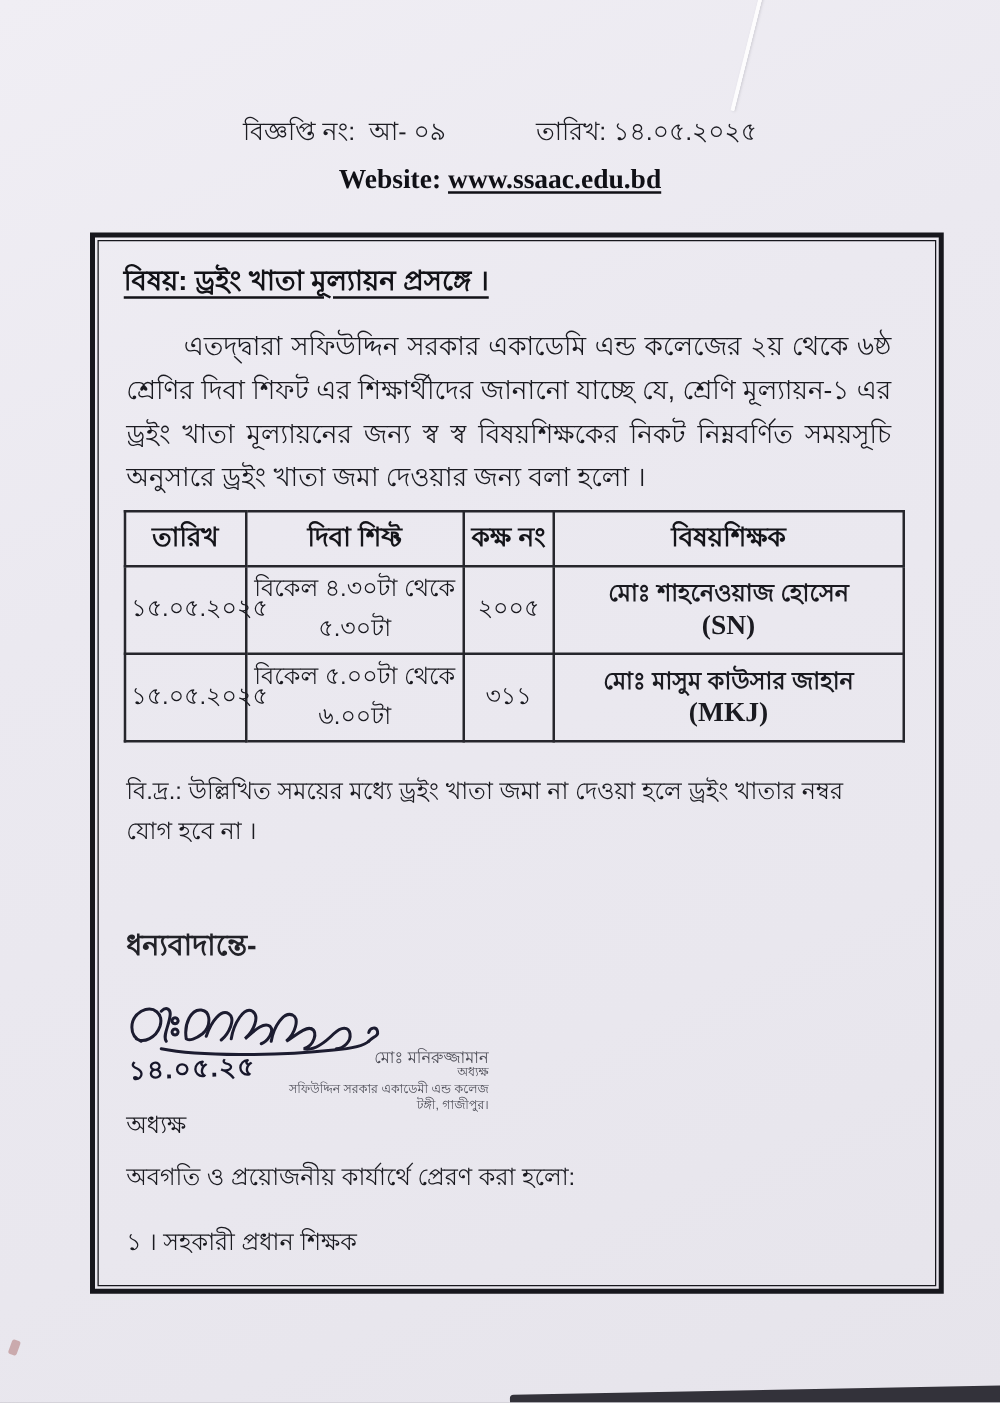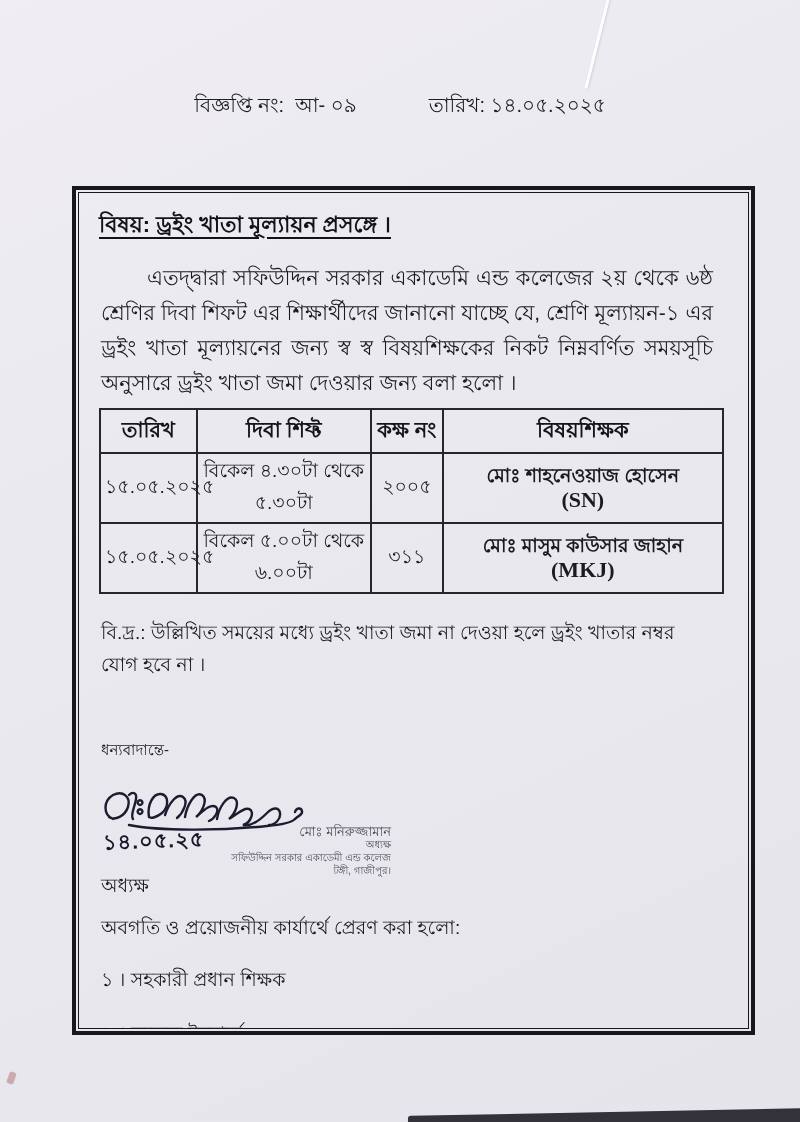--- a/index.html
+++ b/index.html
@@ -89,21 +89,21 @@
   .col-date{width:15.5%;}
   .col-shift{width:28%;}
   .col-room{width:11.5%;}
   .col-teacher{width:45%;}
   .teacher-name{display:block;font-weight:bold;font-size:19px;line-height:24px;}
   .teacher-code{
     display:block;font-family:"Liberation Serif","DejaVu Serif",serif;
     font-weight:bold;font-size:22px;line-height:24px;
   }
   .note-line{margin:24px 2px 0 2px;font-size:19px;color:#1a1a20;}
-  .closing-line{margin:56px 0 0 2px;font-size:15px;color:#222228;}
+  .closing-line{margin:56px 0 0 2px;font-size:23px;color:#222228;font-weight:bold;}
   
   .sig-block{position:relative;height:122px;margin-top:18px;}
   .sig-svg{position:absolute;left:0px;top:0px;}
   .sig-date{
     position:absolute;left:4px;top:44px;
     font-size:21px;font-weight:bold;color:#17172a;
     transform:rotate(-2deg);letter-spacing:1px;
   }
   .stamp{
     position:absolute;left:62px;top:44px;width:230px;
@@ -121,20 +121,24 @@
 </head>
 <body>
 
 <div class="scan-page">
 
   <div class="crease"></div>
 
   <div class="doc-header">
     <div class="info-line">
       <span class="info-notice"><span>বিজ্ঞপ্তি নং:</span>&nbsp; <span>আ- ০৯</span></span><span class="info-gap"></span><span><span>তারিখ:</span> <span>১৪.০৫.২০২৫</span></span>
+    </div>
+    <div class="website-line">
+      <span>Website:</span>
+      <span class="website-url">www.ssaac.edu.bd</span>
     </div>
   </div>
 
   <div class="notice-box">
     <div class="notice-box-inner">
 
       <p class="subject-line">বিষয়: ড্রইং খাতা মূল্যায়ন প্রসঙ্গে ।</p>
 
       <p class="body-para">এতদ্দ্বারা সফিউদ্দিন সরকার একাডেমি এন্ড কলেজের ২য় থেকে ৬ষ্ঠ শ্রেণির দিবা শিফট এর শিক্ষার্থীদের জানানো যাচ্ছে যে, শ্রেণি মূল্যায়ন-১ এর ড্রইং খাতা মূল্যায়নের জন্য স্ব স্ব বিষয়শিক্ষকের নিকট নিম্নবর্ণিত সময়সূচি অনুসারে ড্রইং খাতা জমা দেওয়ার জন্য বলা হলো ।</p>
 

